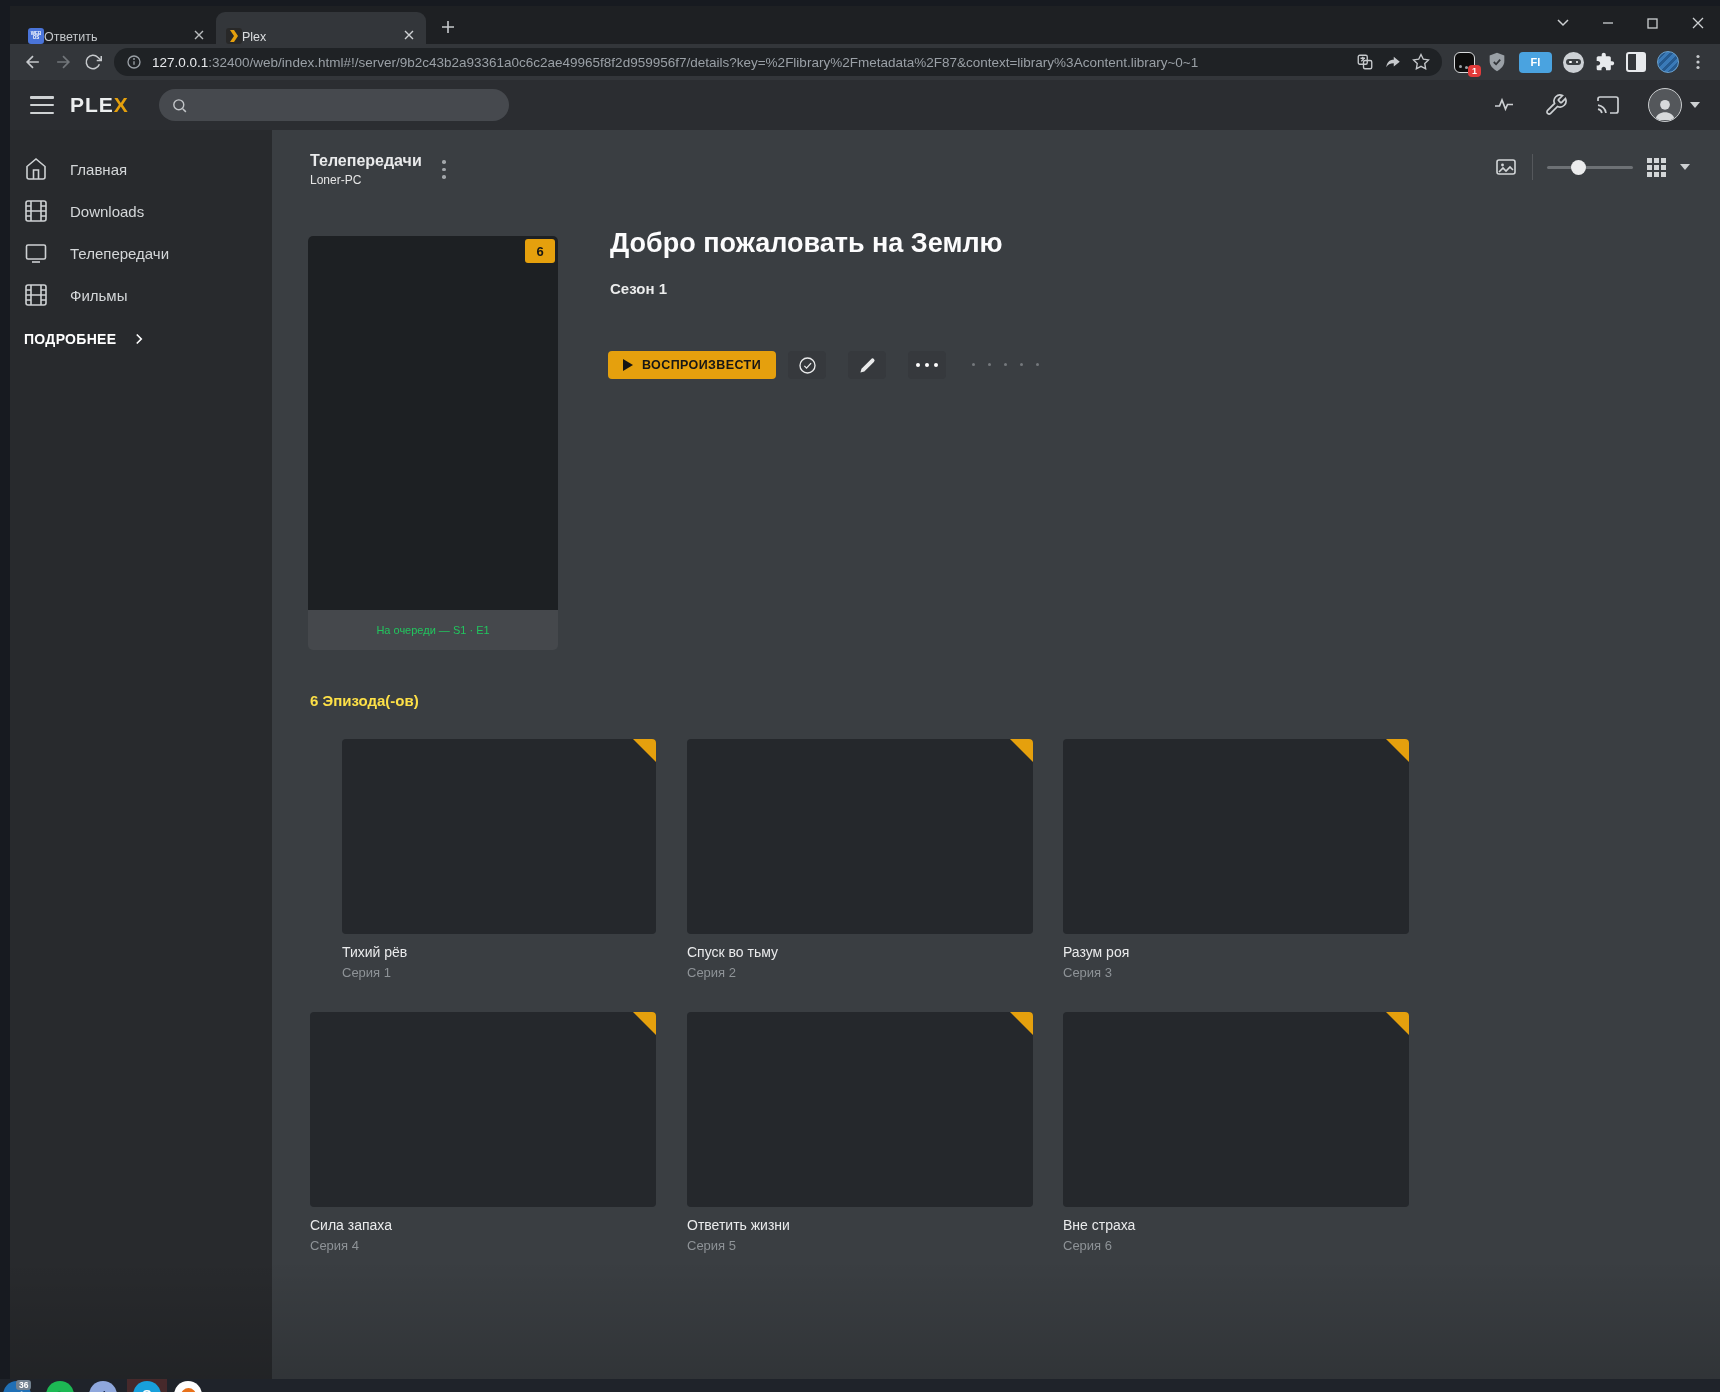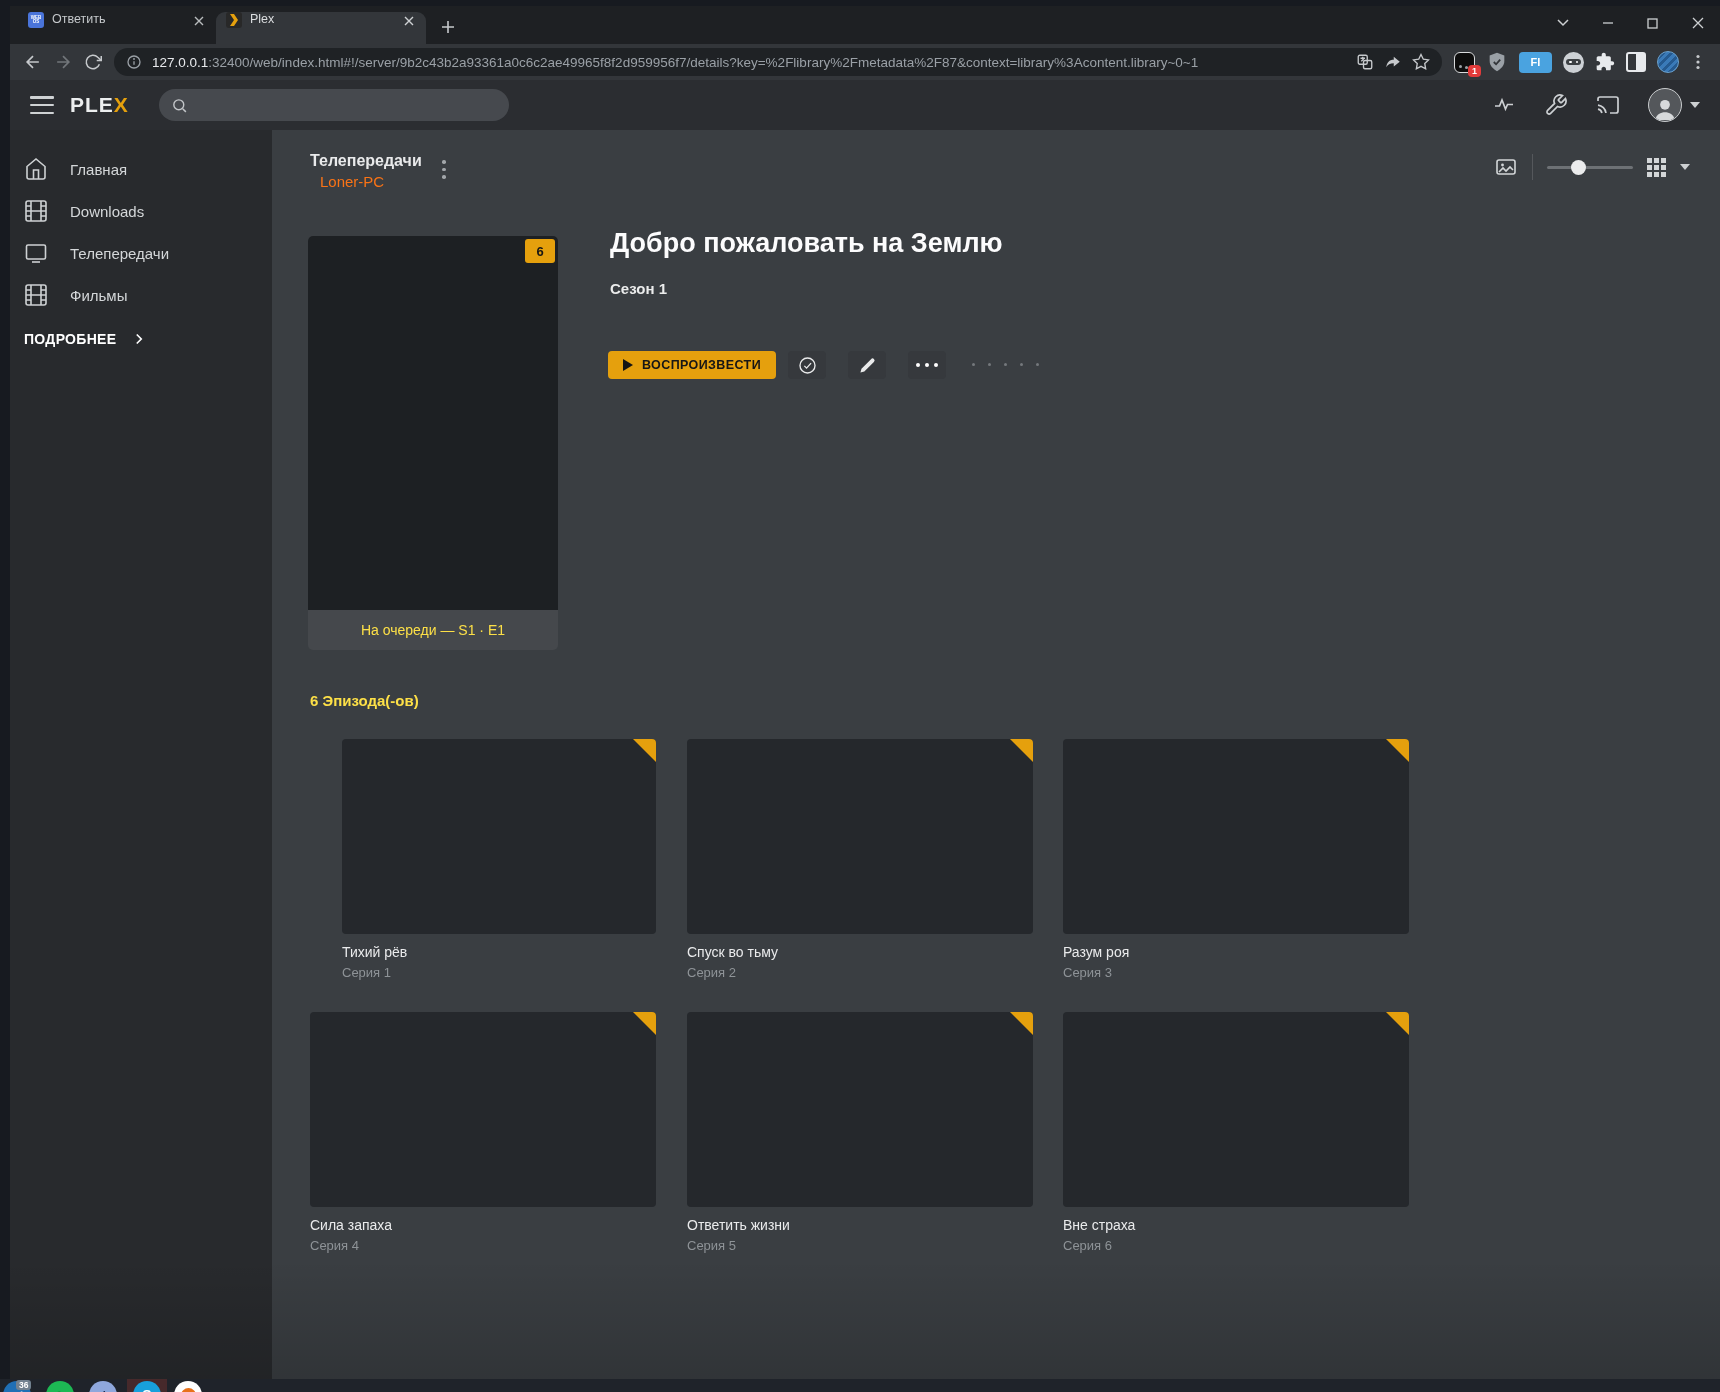--- a/index.html
+++ b/index.html
@@ -4,21 +4,21 @@
 <style>
   * { margin:0; padding:0; box-sizing:border-box; }
   html,body { width:1720px; height:1392px; overflow:hidden; }
   body { background:#171a20; font-family:"Liberation Sans", sans-serif; position:relative; }
   svg { display:block; }
 
   
   .window { position:absolute; left:10px; top:6px; width:1710px; height:1373px; background:#33363a; }
 
   .tabstrip { height:38px; background:#1e2023; display:flex; align-items:flex-end; padding-left:8px; }
-  .tab { height:32px; display:flex; align-items:flex-start; gap:8px; padding:0 8px 16px 10px; border-radius:9px 9px 0 0; color:#c6c9cc; font-size:12.5px; }
+  .tab { height:32px; display:flex; align-items:flex-end; padding:0 8px 0 10px; border-radius:9px 9px 0 0; color:#c6c9cc; font-size:12.5px; }
   .tab.inactive { width:198px; }
   .tab.active { width:210px; background:#33363a; color:#dcdee0; }
   .tab-title { flex:1; white-space:nowrap; overflow:hidden; }
   .tab-close { width:18px; height:18px; border-radius:50%; display:flex; align-items:center; justify-content:center; }
   .favicon-webos { width:16px; height:16px; background:#4a74d9; border-radius:3px; color:#fff; display:flex; flex-direction:column; align-items:center; justify-content:center; font-weight:bold; line-height:1; flex:0 0 auto; }
   .favicon-webos span { font-size:4.5px; display:block; }
   .favicon-plex { width:16px; height:16px; background:#282828; border-radius:3px; display:flex; align-items:center; justify-content:center; flex:0 0 auto; }
   .newtab { width:28px; height:28px; margin:0 0 3px 8px; display:flex; align-items:center; justify-content:center; border-radius:50%; }
   .wincontrols { margin-left:auto; align-self:flex-start; display:flex; height:34px; }
   .winbtn { width:45px; height:34px; display:flex; align-items:center; justify-content:center; }
@@ -56,34 +56,34 @@
   .avatar { width:34px; height:34px; border-radius:50%; background:#54575b; border:1.5px solid #c9ccce; display:flex; align-items:flex-end; justify-content:center; overflow:hidden; }
   .caret-down { width:0; height:0; border-left:5px solid transparent; border-right:5px solid transparent; border-top:6px solid #cdd0d2; }
 
   .sidebar { position:absolute; top:50px; left:0; width:262px; bottom:0; background:#282a2d; padding-top:18px; }
   .side-item { height:42px; display:flex; align-items:center; gap:22px; padding-left:14px; color:#d4d7d9; font-size:15px; }
   .side-more { margin-top:14px; display:flex; align-items:center; gap:14px; padding-left:14px; color:#fff; font-size:14px; font-weight:bold; letter-spacing:.3px; }
 
   .content { position:absolute; top:50px; left:262px; right:0; bottom:0; background:#3a3e42; overflow:hidden; }
   .lib-header { position:absolute; left:38px; top:22px; }
   .lib-title { font-size:16px; font-weight:600; color:#e9eaeb; }
-  .lib-server { margin-top:3px; font-size:15px; color:#f97316;margin-left:10px; }
+  .lib-server { margin-top:3px; font-size:12px; color:#e5e5e5; }
   .vdots { position:absolute; left:170px; top:30px; display:flex; flex-direction:column; gap:4px; }
   .vdots i { width:3.5px; height:3.5px; border-radius:50%; background:#a2a6aa; }
   .view-controls { position:absolute; right:30px; top:24px; display:flex; align-items:center; gap:14px; }
   .vdivider { width:1px; height:26px; background:#55585c; }
   .slider { width:86px; height:3px; background:#6d7175; border-radius:2px; position:relative; }
   .slider i { position:absolute; left:24px; top:-6px; width:15px; height:15px; border-radius:50%; background:#ebeced; }
   .gridicon { display:grid; grid-template-columns:repeat(3,5px); grid-gap:2px; }
   .gridicon i { width:5px; height:5px; background:#d3d6d8; }
 
   .poster-card { position:absolute; left:36px; top:106px; width:250px; background:#45484c; border-radius:5px; }
   .poster-img { height:374px; background:#1d2023; border-radius:5px 5px 0 0; position:relative; }
   .poster-badge { position:absolute; top:3px; right:3px; width:30px; height:24px; background:#e5a00d; border-radius:3px; color:#151515; font-size:13px; font-weight:bold; display:flex; align-items:center; justify-content:center; }
-  .poster-caption { height:40px; display:flex; align-items:center; justify-content:center; font-size:14px; color:#fde047; }
+  .poster-caption { height:40px; display:flex; align-items:center; justify-content:center; font-size:11px; color:#22c55e; }
 
   .hero-title { position:absolute; left:338px; top:98px; font-size:27px; font-weight:600; color:#fcfcfd; }
   .hero-season { position:absolute; left:338px; top:150px; font-size:15px; font-weight:bold; color:#ebecec; }
   .play-btn { position:absolute; left:336px; top:221px; width:168px; height:28px; background:#e5a00d; border-radius:4px; display:flex; align-items:center; justify-content:center; gap:9px; }
   .play-tri { width:0; height:0; border-top:6px solid transparent; border-bottom:6px solid transparent; border-left:10px solid #141414; }
   .play-label { font-size:12.5px; font-weight:bold; color:#161616; letter-spacing:.4px; }
   .sq-btn { position:absolute; top:221px; width:38px; height:28px; background:#36393d; border-radius:4px; display:flex; align-items:center; justify-content:center; }
   .hdots { display:flex; gap:5px; } .hdots i { width:4px; height:4px; border-radius:50%; background:#fff; }
   .rating-dots { position:absolute; left:700px; top:233px; display:flex; gap:13px; }
   .rating-dots i { width:3px; height:3px; border-radius:50%; background:#74787c; }

